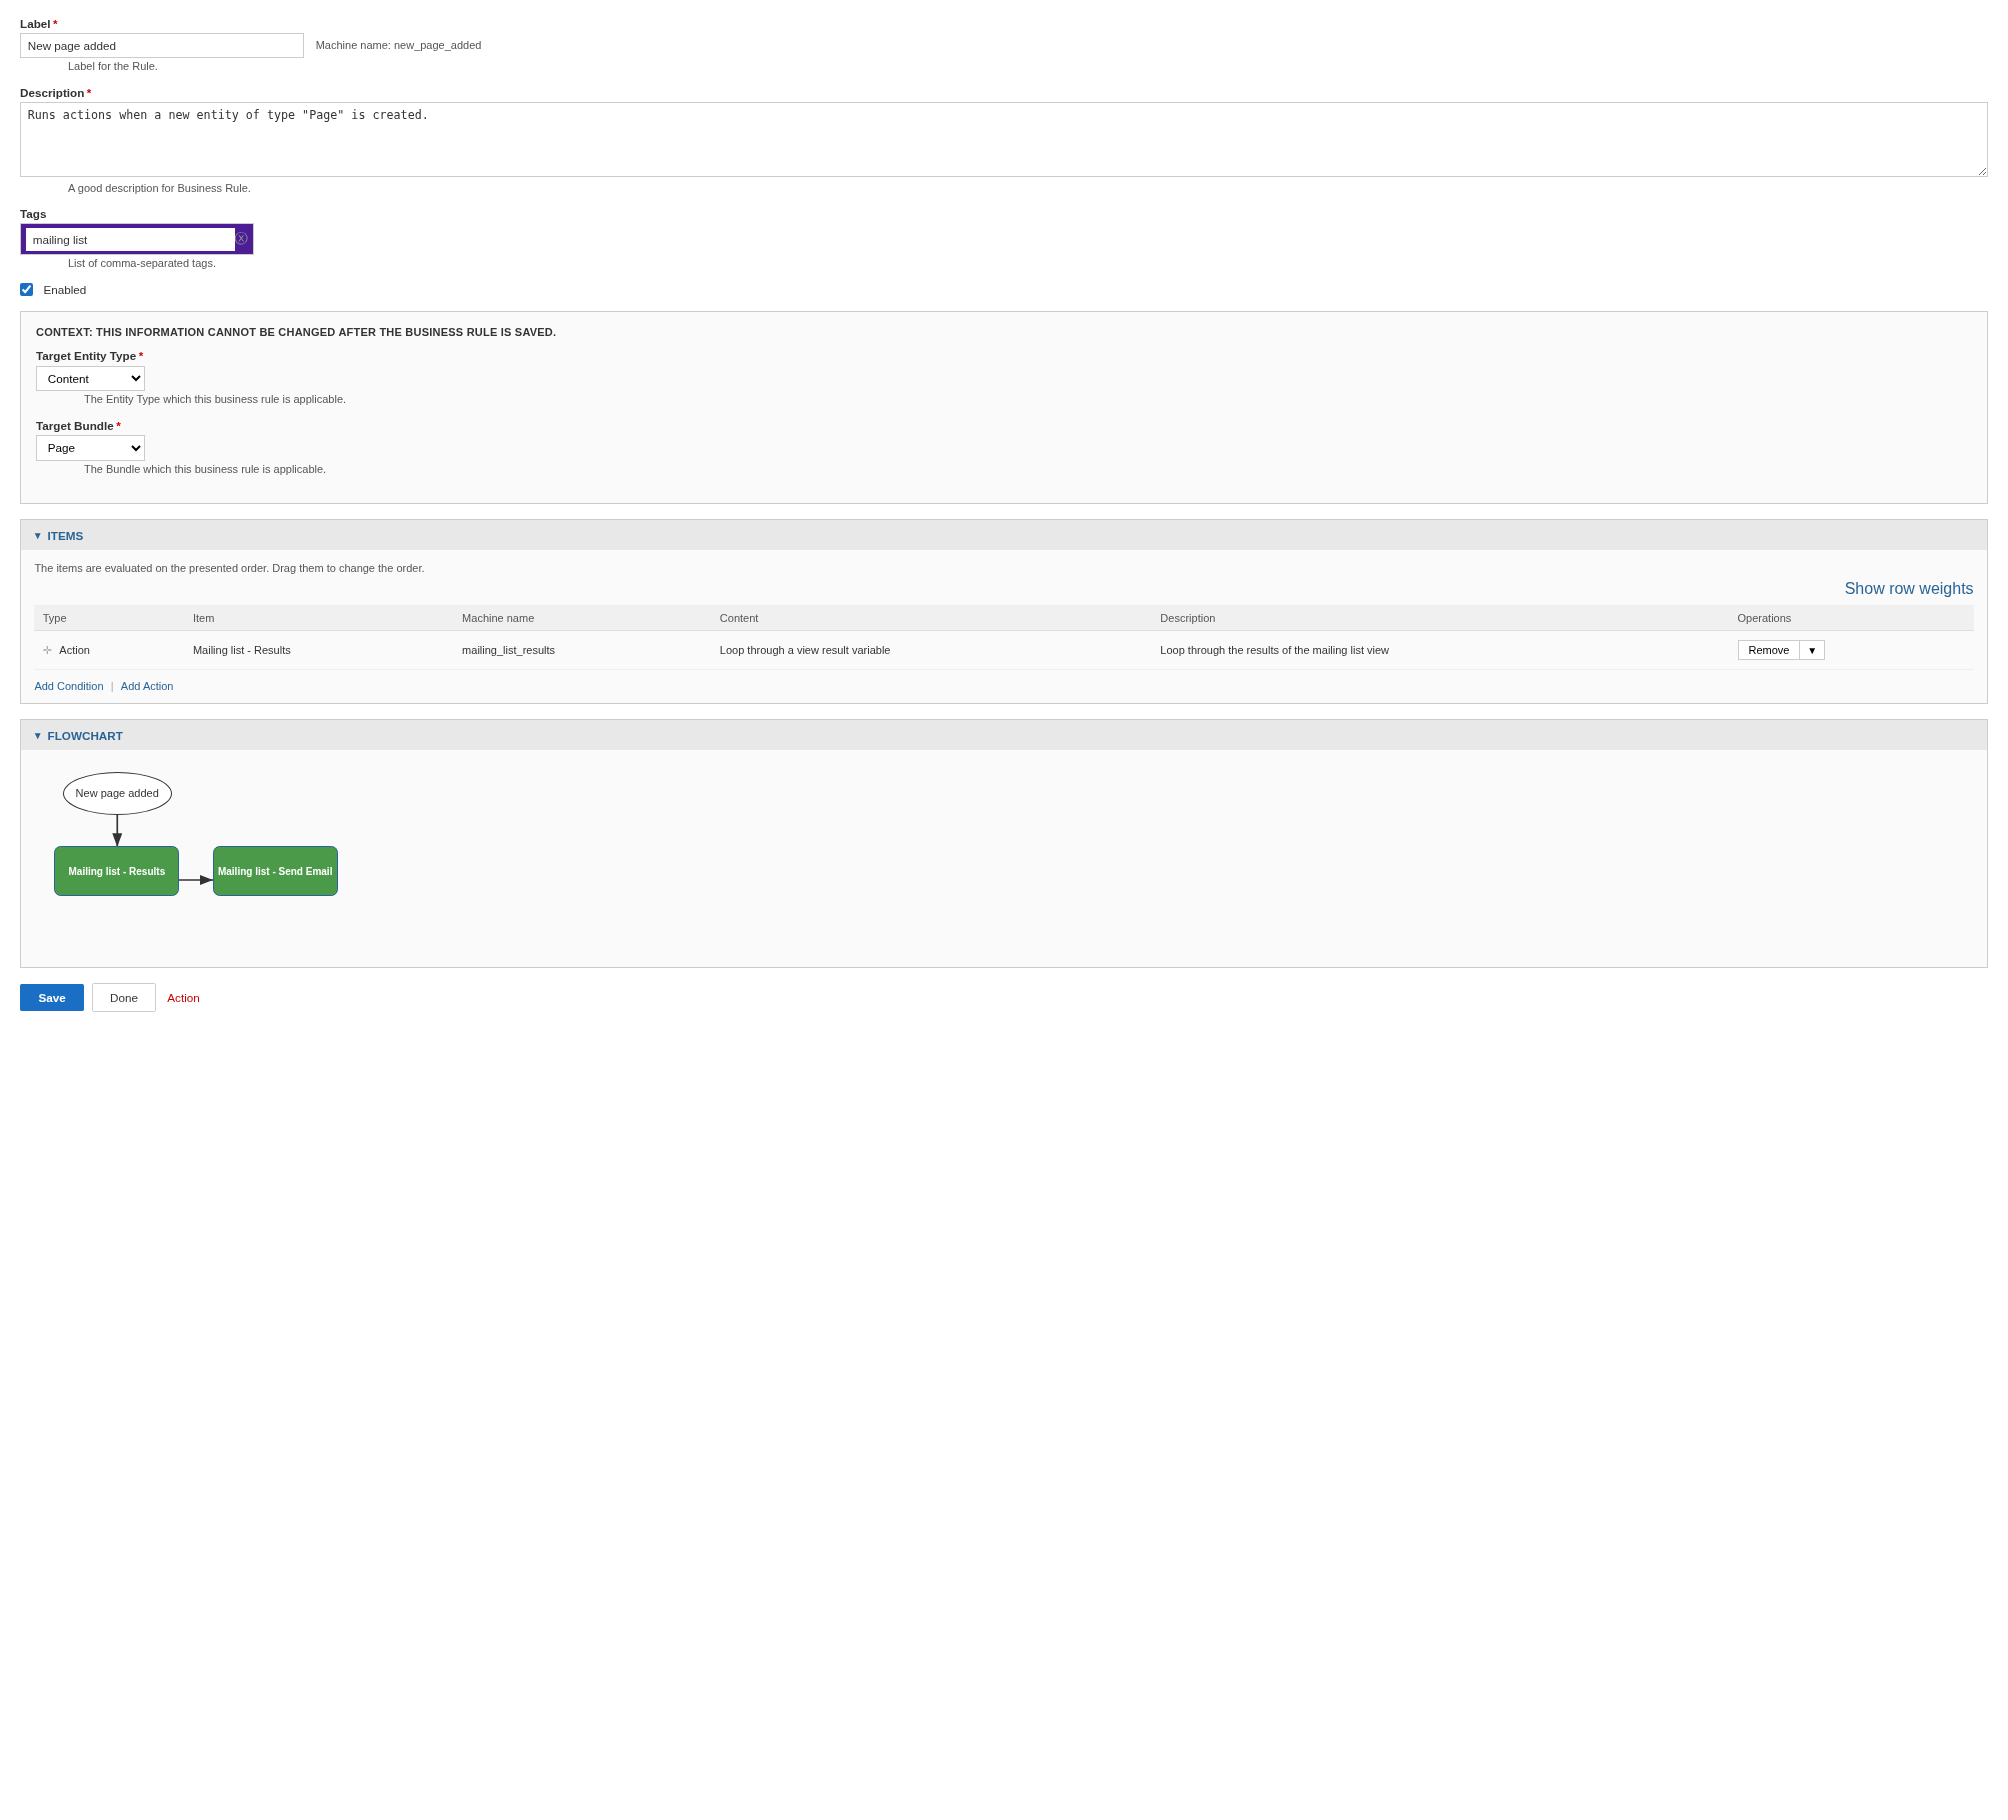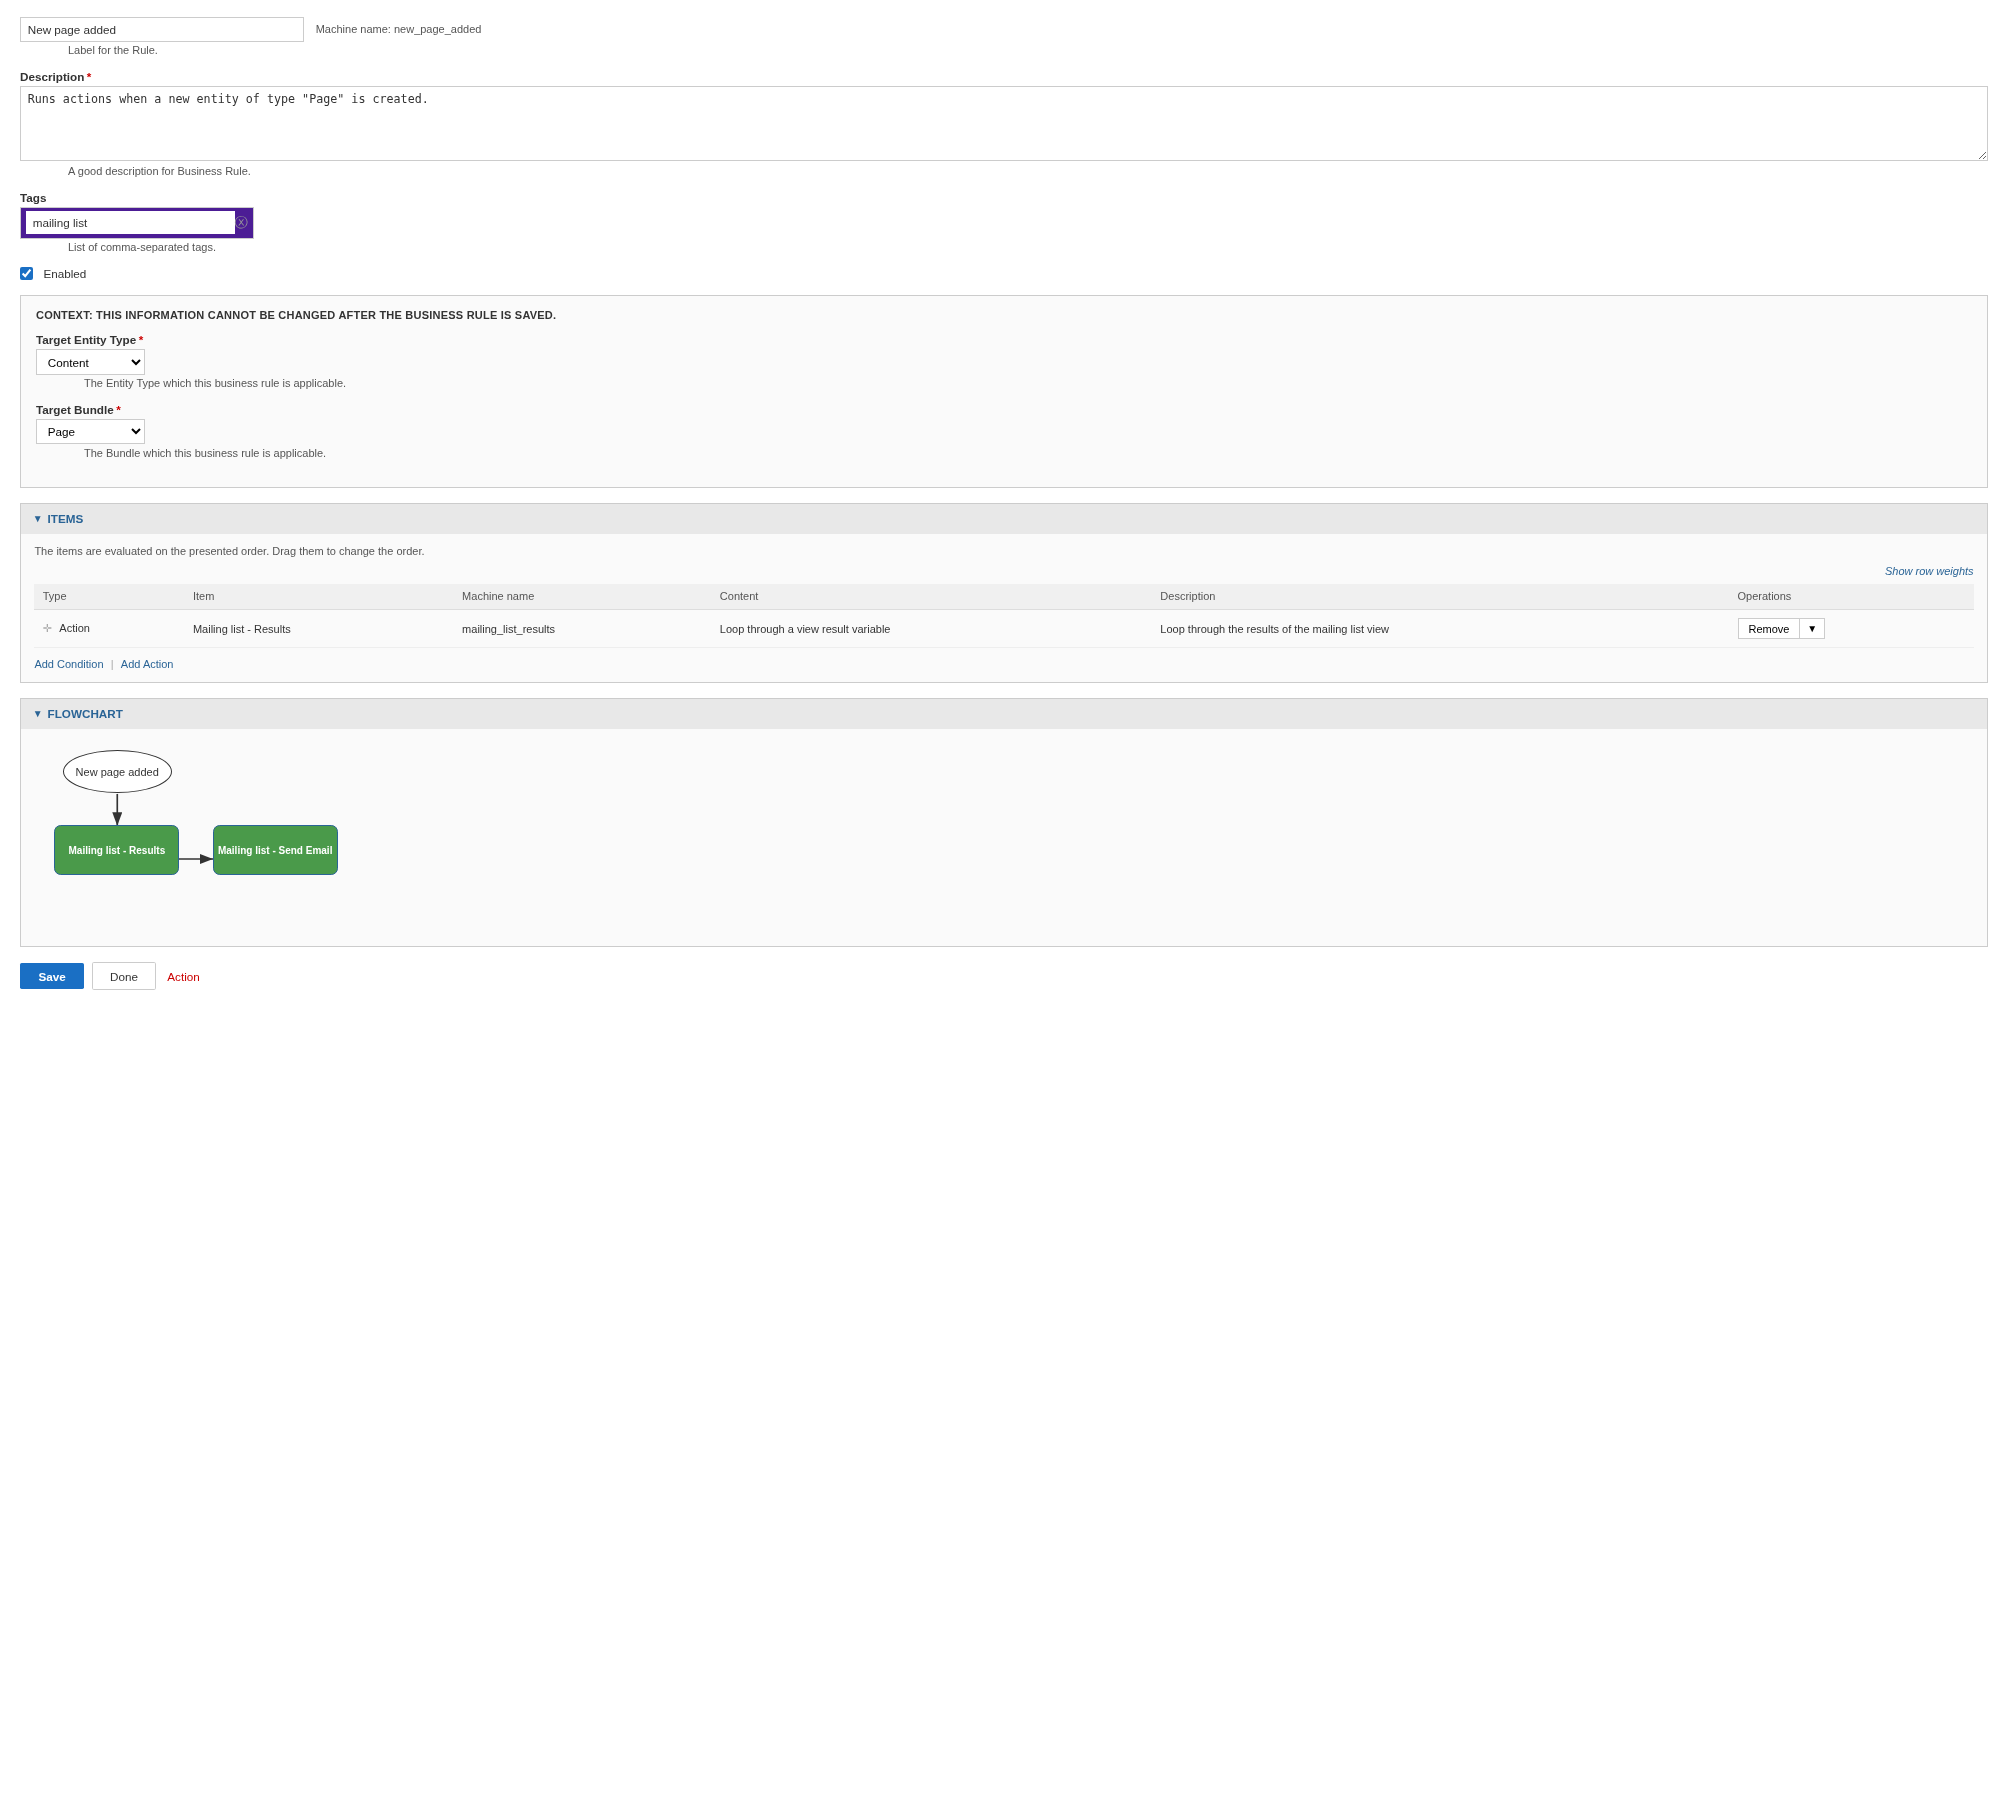--- a/index.html
+++ b/index.html
@@ -104,23 +104,22 @@
     .triangle-icon { font-size: 10px; }
     .section-body { padding: 11.7px 13.4px; }
     .items-info { font-size: 11px; color: #555; margin-bottom: 6.7px; }
     .show-row-weights {
       text-align: right;
       margin-bottom: 6.7px;
     }
     .show-row-weights a {
       color: #2a6496;
       text-decoration: none;
-      font-size: 11px;
-      cursor: pointer;
-      font-style: italic;
+      font-size: 16px;
+      cursor: pointer;
     }
     .items-table {
       width: 100%;
       border-collapse: collapse;
     }
     .items-table thead tr {
       background: #f0f0f0;
     }
     .items-table th {
       text-align: left;
@@ -229,20 +228,23 @@
       color: #cc0000;
       font-size: 11.7px;
       cursor: pointer;
       padding: 6.7px 3.3px;
     }
   </style>
 </head>
 <body>
 
 <div class="field-group">
+  <label class="field-label">
+    <span>Label</span><span class="required">*</span>
+  </label>
   <div class="label-row">
     <input type="text" class="label-input" value="New page added" style="">
     <span class="machine-name-text">Machine name: new_page_added</span>
   </div>
   <div class="field-hint">Label for the Rule.</div>
 </div>
 
 <div class="field-group">
   <label class="field-label">
     <span>Description</span><span class="required">*</span>

